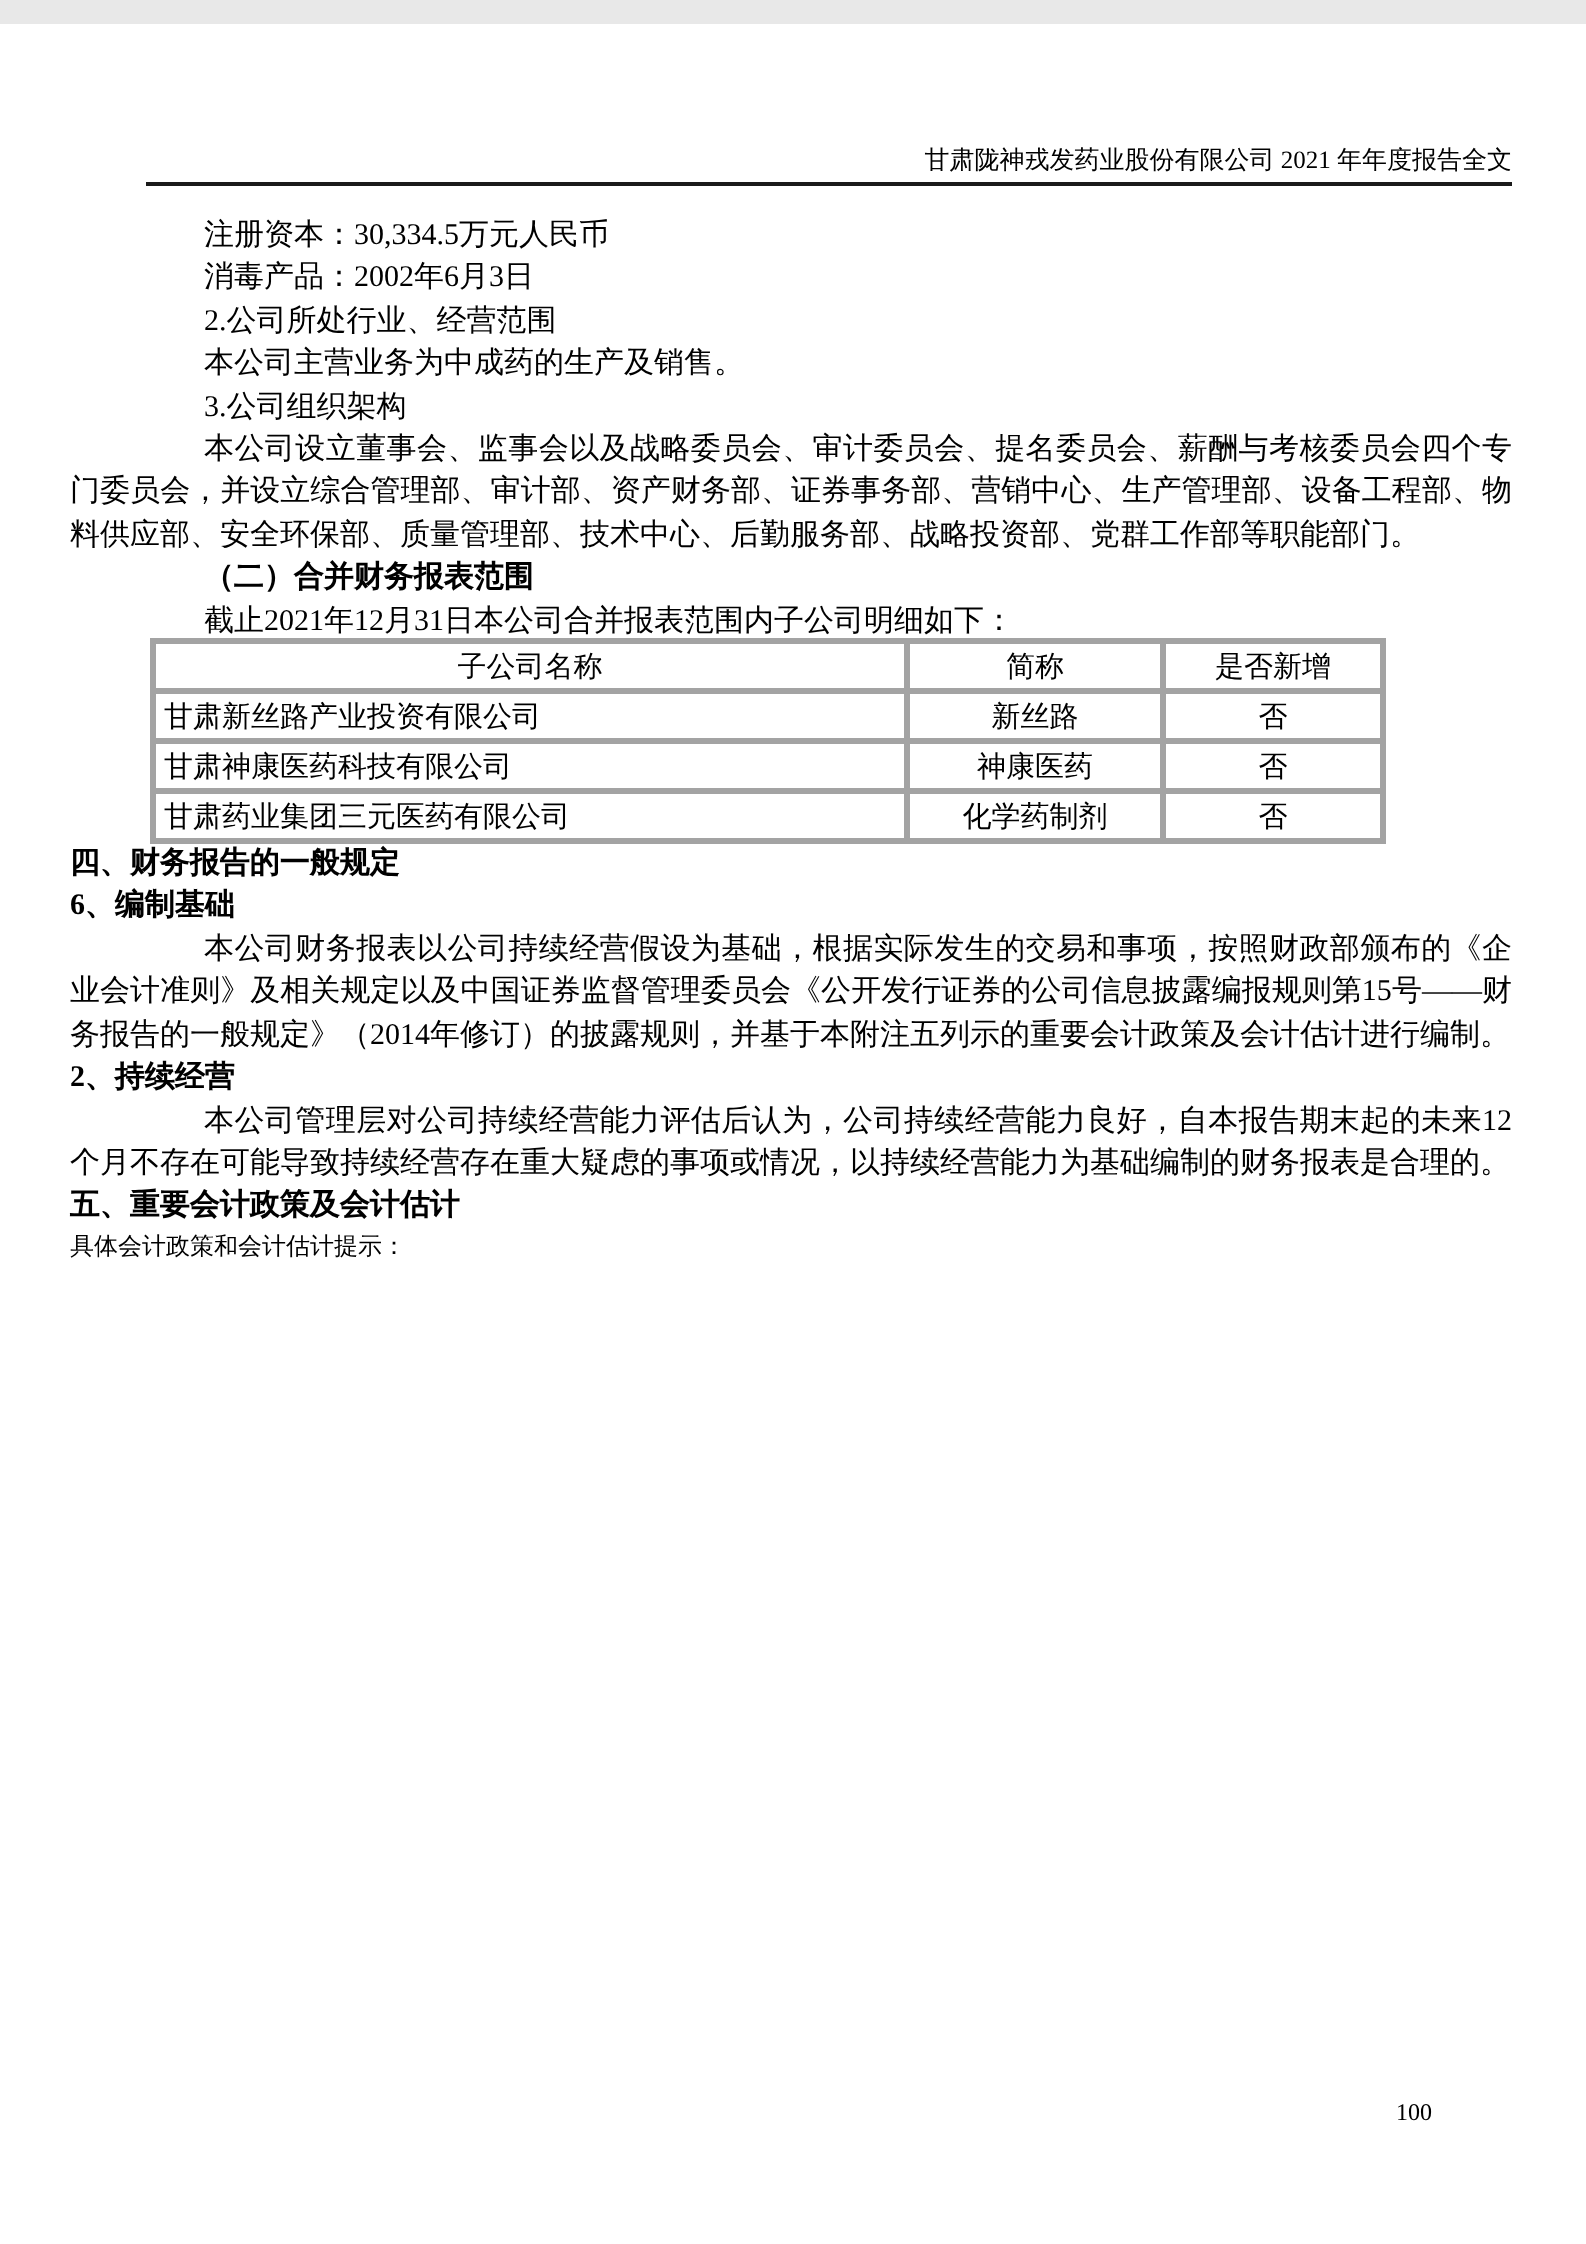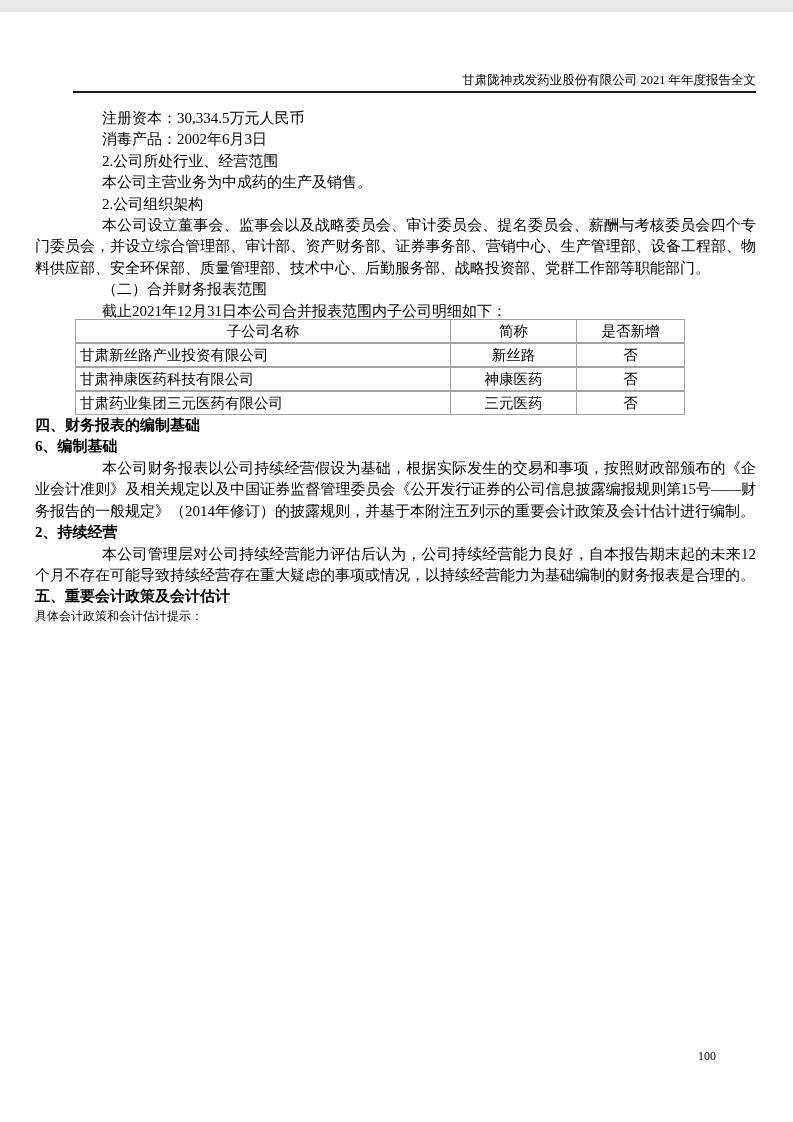--- a/index.html
+++ b/index.html
@@ -19,38 +19,38 @@
     white-space:nowrap;
   }
   .header-rule {
     position:absolute; top:79px; left:73px; right:37px;
     height:2px; background:#1a1a1a;
   }
   .content { position:absolute; top:96px; left:35px; width:721px; }
   .content p { margin:0; font-size:15px; line-height:21.4px; }
   .indent { text-indent:67px; }
   .just { text-align:justify; }
-  .bold { font-weight:normal; }
+  .bold { font-weight:bold; }
   .m-org-h { margin-top:-2px; }
   .m-org-p { margin-top:-3px; }
   .sec-title { font-size:16.5px; line-height:24px; font-weight:bold; margin-left:40px; }
   .sub-title { font-size:15px; line-height:22px; font-weight:bold; margin-left:40px; }
   .m-s4  { margin-top:38px; }
   .m-s41 { margin-top:24px; }
   .m-p1  { margin-top:17px; }
   .m-s42 { margin-top:21px; }
   .m-p2  { margin-top:16px; }
   .m-s5  { margin-top:38px; }
   .note  { margin-left:40px; font-size:12px !important; line-height:16px !important; margin-top:16px; }
   table.subs {
     border-collapse:collapse; table-layout:fixed;
     margin:-3px 0 0 40px; width:582px;
   }
   .subs th, .subs td {
-    border:1px solid #a3a3a3;
+    border:3px solid #a3a3a3;
     font-size:14.5px; font-weight:normal;
     height:22px; padding:0 4px;
     overflow:hidden; white-space:nowrap;
   }
   .subs tbody td { border-top-width:2px; }
   .subs th { text-align:center; }
   .subs td.cell-center { text-align:center; }
   .subs td.cell-left { text-align:left; }
   .page-number {
     position:absolute; top:1036px; left:698px;
@@ -65,21 +65,21 @@
   <div class="doc-header">
     <span>甘肃陇神戎发药业股份有限公司 2021 年年度报告全文</span>
   </div>
   <div class="header-rule"></div>
 
   <div class="content">
     <p class="indent">注册资本：30,334.5万元人民币</p>
     <p class="indent">消毒产品：2002年6月3日</p>
     <p class="indent">2.公司所处行业、经营范围</p>
     <p class="indent">本公司主营业务为中成药的生产及销售。</p>
-    <p class="indent m-org-h">2.公司组织架构</p>
+    <p class="indent m-org-h">3.公司组织架构</p>
     <p class="indent just m-org-p">本公司设立董事会、监事会以及战略委员会、审计委员会、提名委员会、薪酬与考核委员会四个专门委员会，并设立综合管理部、审计部、资产财务部、证券事务部、营销中心、生产管理部、设备工程部、物料供应部、安全环保部、质量管理部、技术中心、后勤服务部、战略投资部、党群工作部等职能部门。</p>
     <p class="indent bold">（二）合并财务报表范围</p>
     <p class="indent">截止2021年12月31日本公司合并报表范围内子公司明细如下：</p>
 
     <table class="subs">
       <thead>
           <tr>
             <th style="width: 366px;">子公司名称</th>
             <th style="width: 117px;">简称</th>
             <th style="width: 99px;">是否新增</th>
@@ -91,27 +91,27 @@
             <td class="cell-center">新丝路</td>
             <td class="cell-center">否</td>
           </tr>
           <tr>
             <td class="cell-left">甘肃神康医药科技有限公司</td>
             <td class="cell-center">神康医药</td>
             <td class="cell-center">否</td>
           </tr>
           <tr>
             <td class="cell-left">甘肃药业集团三元医药有限公司</td>
-            <td class="cell-center">三元医药</td>
+            <td class="cell-center">化学药制剂</td>
             <td class="cell-center">否</td>
           </tr>
         </tbody>
     </table>
 
-    <p class="sec-title m-s4">四、财务报表的编制基础</p>
+    <p class="sec-title m-s4">四、财务报告的一般规定</p>
     <p class="sub-title m-s41">6、编制基础</p>
     <p class="indent just m-p1">本公司财务报表以公司持续经营假设为基础，根据实际发生的交易和事项，按照财政部颁布的《企业会计准则》及相关规定以及中国证券监督管理委员会《公开发行证券的公司信息披露编报规则第15号——财务报告的一般规定》（2014年修订）的披露规则，并基于本附注五列示的重要会计政策及会计估计进行编制。</p>
     <p class="sub-title m-s42">2、持续经营</p>
     <p class="indent just m-p2">本公司管理层对公司持续经营能力评估后认为，公司持续经营能力良好，自本报告期末起的未来12个月不存在可能导致持续经营存在重大疑虑的事项或情况，以持续经营能力为基础编制的财务报表是合理的。</p>
     <p class="sec-title m-s5">五、重要会计政策及会计估计</p>
     <p class="note">具体会计政策和会计估计提示：</p>
   </div>
 
   <div class="page-number">100</div>
 

